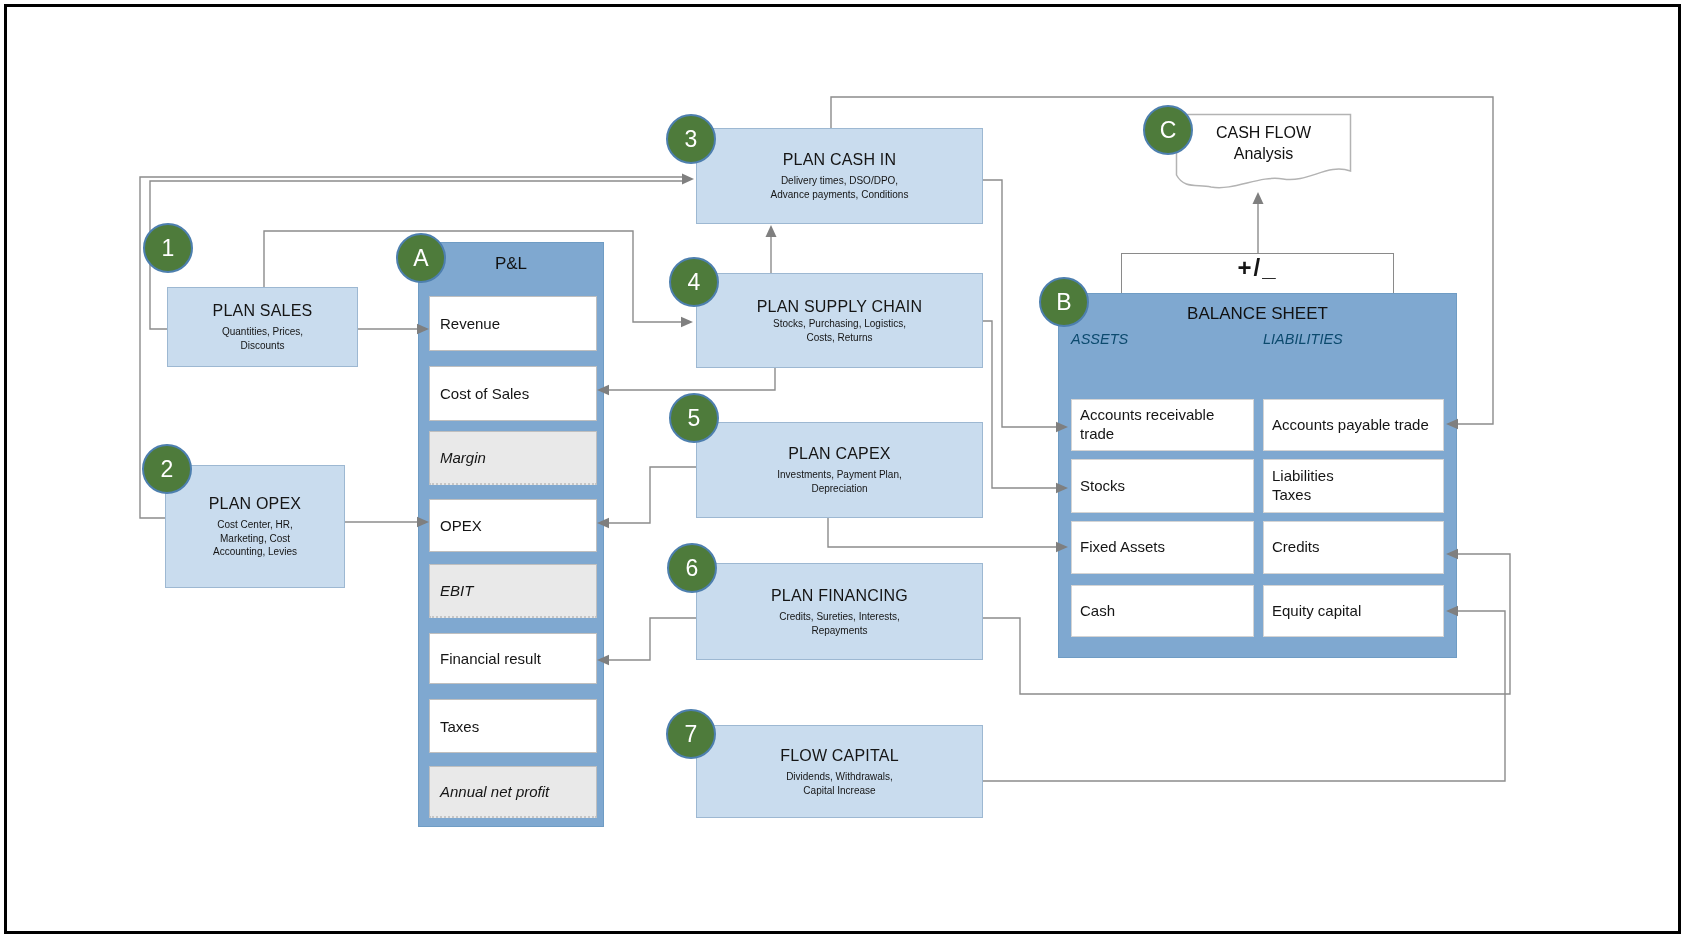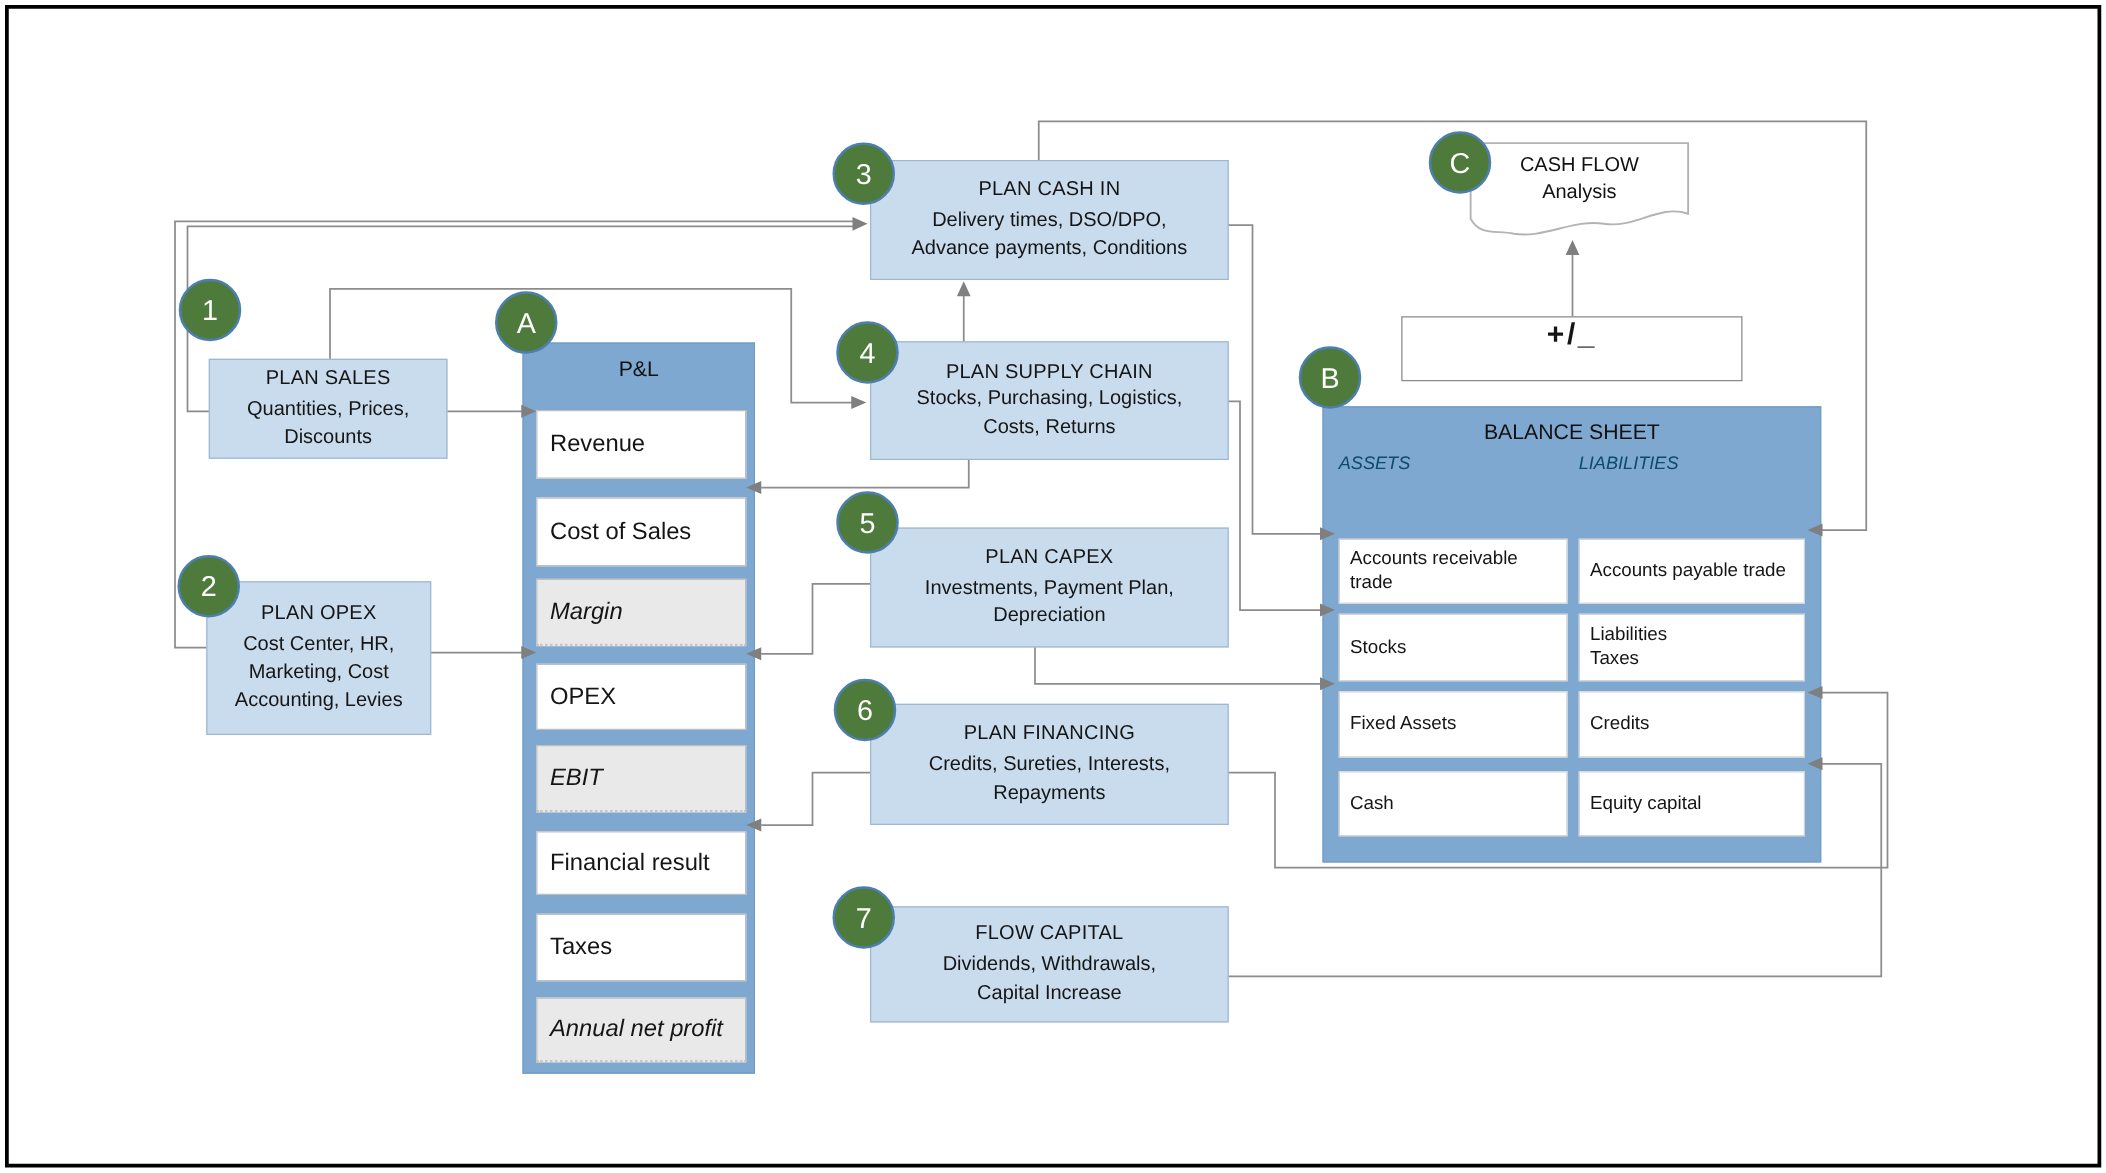--- a/index.html
+++ b/index.html
@@ -18,40 +18,40 @@
     font-family:"Liberation Sans", sans-serif;color:var(--text_black);
   }
   .frame{position:absolute;inset:4px;border:3px solid #000;pointer-events:none;}
   
   .pbox{
     position:absolute;background:var(--box_fill);border:1.5px solid var(--box_border);
     display:flex;flex-direction:column;justify-content:center;
     text-align:center;box-sizing:border-box;z-index:2;
   }
   .pbox .title{font-size:16px;letter-spacing:.2px;white-space:pre-line;line-height:1.25;}
-  .pbox .sub{font-size:16px;line-height:1.38;white-space:pre-line;margin-top:4px;}
+  .pbox .sub{font-size:10px;line-height:1.38;white-space:pre-line;margin-top:4px;}
   
   .badge{
     position:absolute;width:50px;height:50px;border-radius:50%;
     background:var(--circle_green);border:2px solid var(--circle_border);
     color:#fff;font-size:23px;display:flex;align-items:center;justify-content:center;
     box-sizing:border-box;z-index:6;
   }
   
   .panel{
     position:absolute;background:var(--panel_blue);border:1.5px solid #6f9cc4;
-    box-sizing:border-box;z-index:2;margin-top:32px;
+    box-sizing:border-box;z-index:2;
   }
   .panel .panel-title{
     position:absolute;left:0;right:0;top:0;height:42px;display:flex;align-items:center;justify-content:center;
     font-size:17px;color:#111;
   }
   .pl-cell{
     position:absolute;left:10px;width:168px;background:#fff;border:1px solid #bfbfbf;
-    display:flex;align-items:center;padding-left:10px;font-size:19px;box-sizing:border-box;
+    display:flex;align-items:center;padding-left:10px;font-size:15px;box-sizing:border-box;
   }
   .pl-cell.gray{background:var(--cell_gray);font-style:italic;border-bottom:2px dotted #c6c6c6;}
   
   .bs-title{position:absolute;left:0;right:0;top:10px;text-align:center;font-size:17px;color:#111;}
   .bs-colhead{position:absolute;font-size:14.5px;font-style:italic;text-align:left;color:#0c4a6e;}
   .bs-cell{
     position:absolute;background:#fff;border:1px solid #d4d4d4;display:flex;align-items:center;
     padding:2px 8px;font-size:15px;line-height:1.25;white-space:pre-line;box-sizing:border-box;
   }
   

